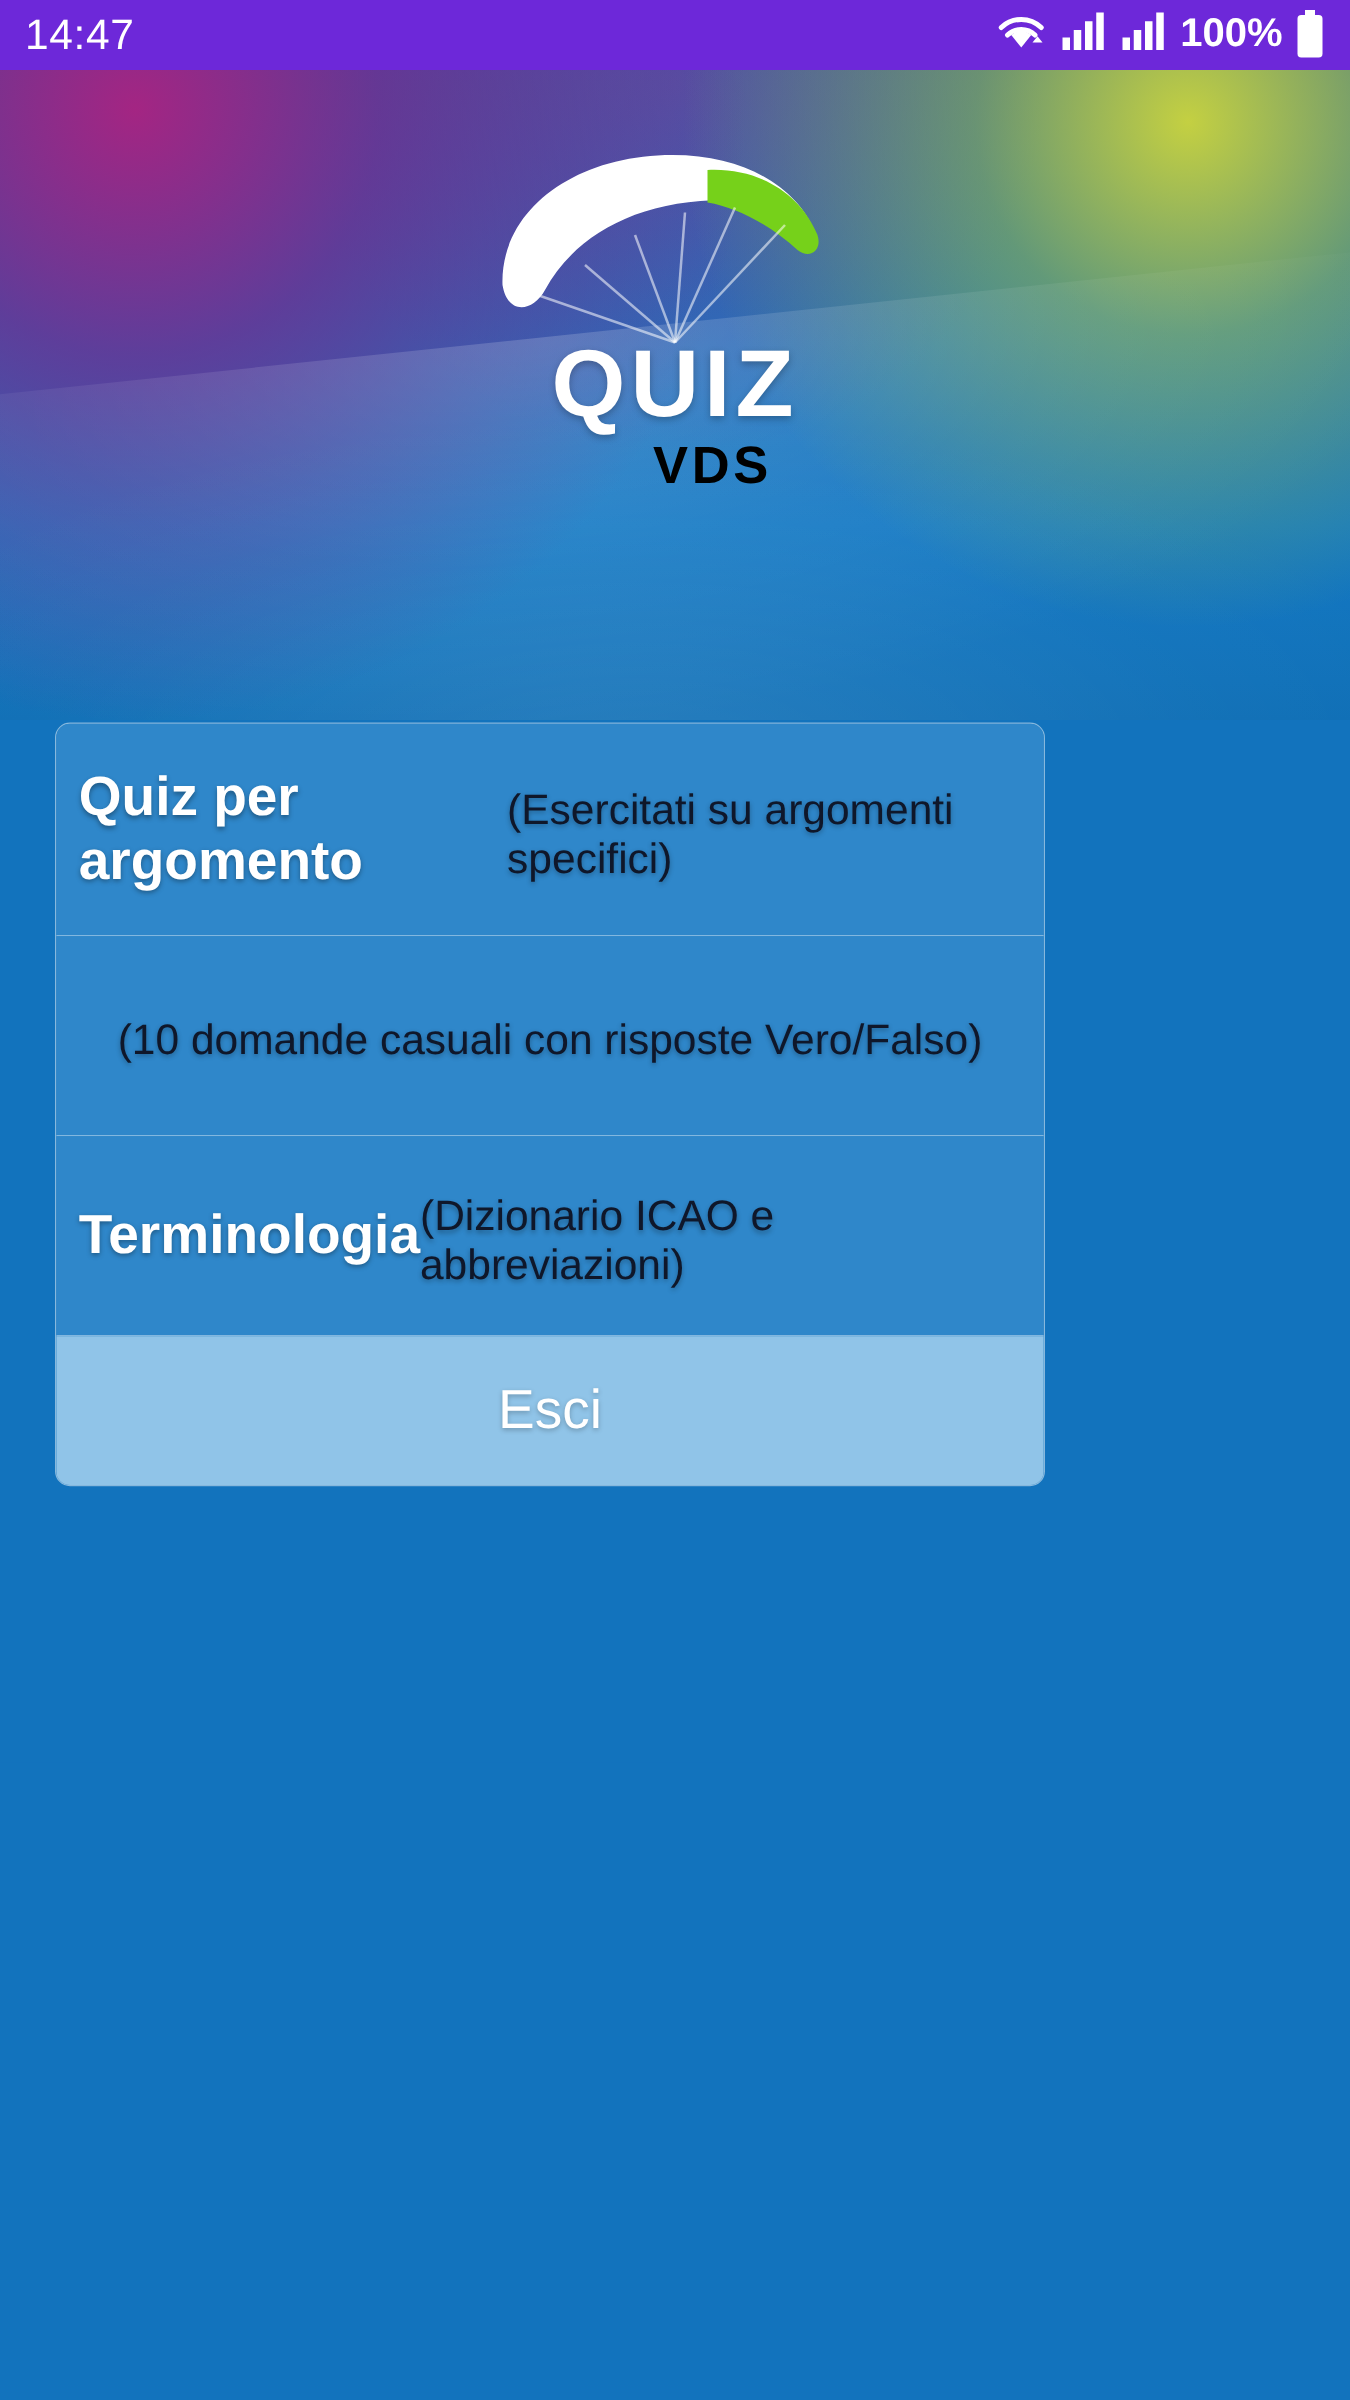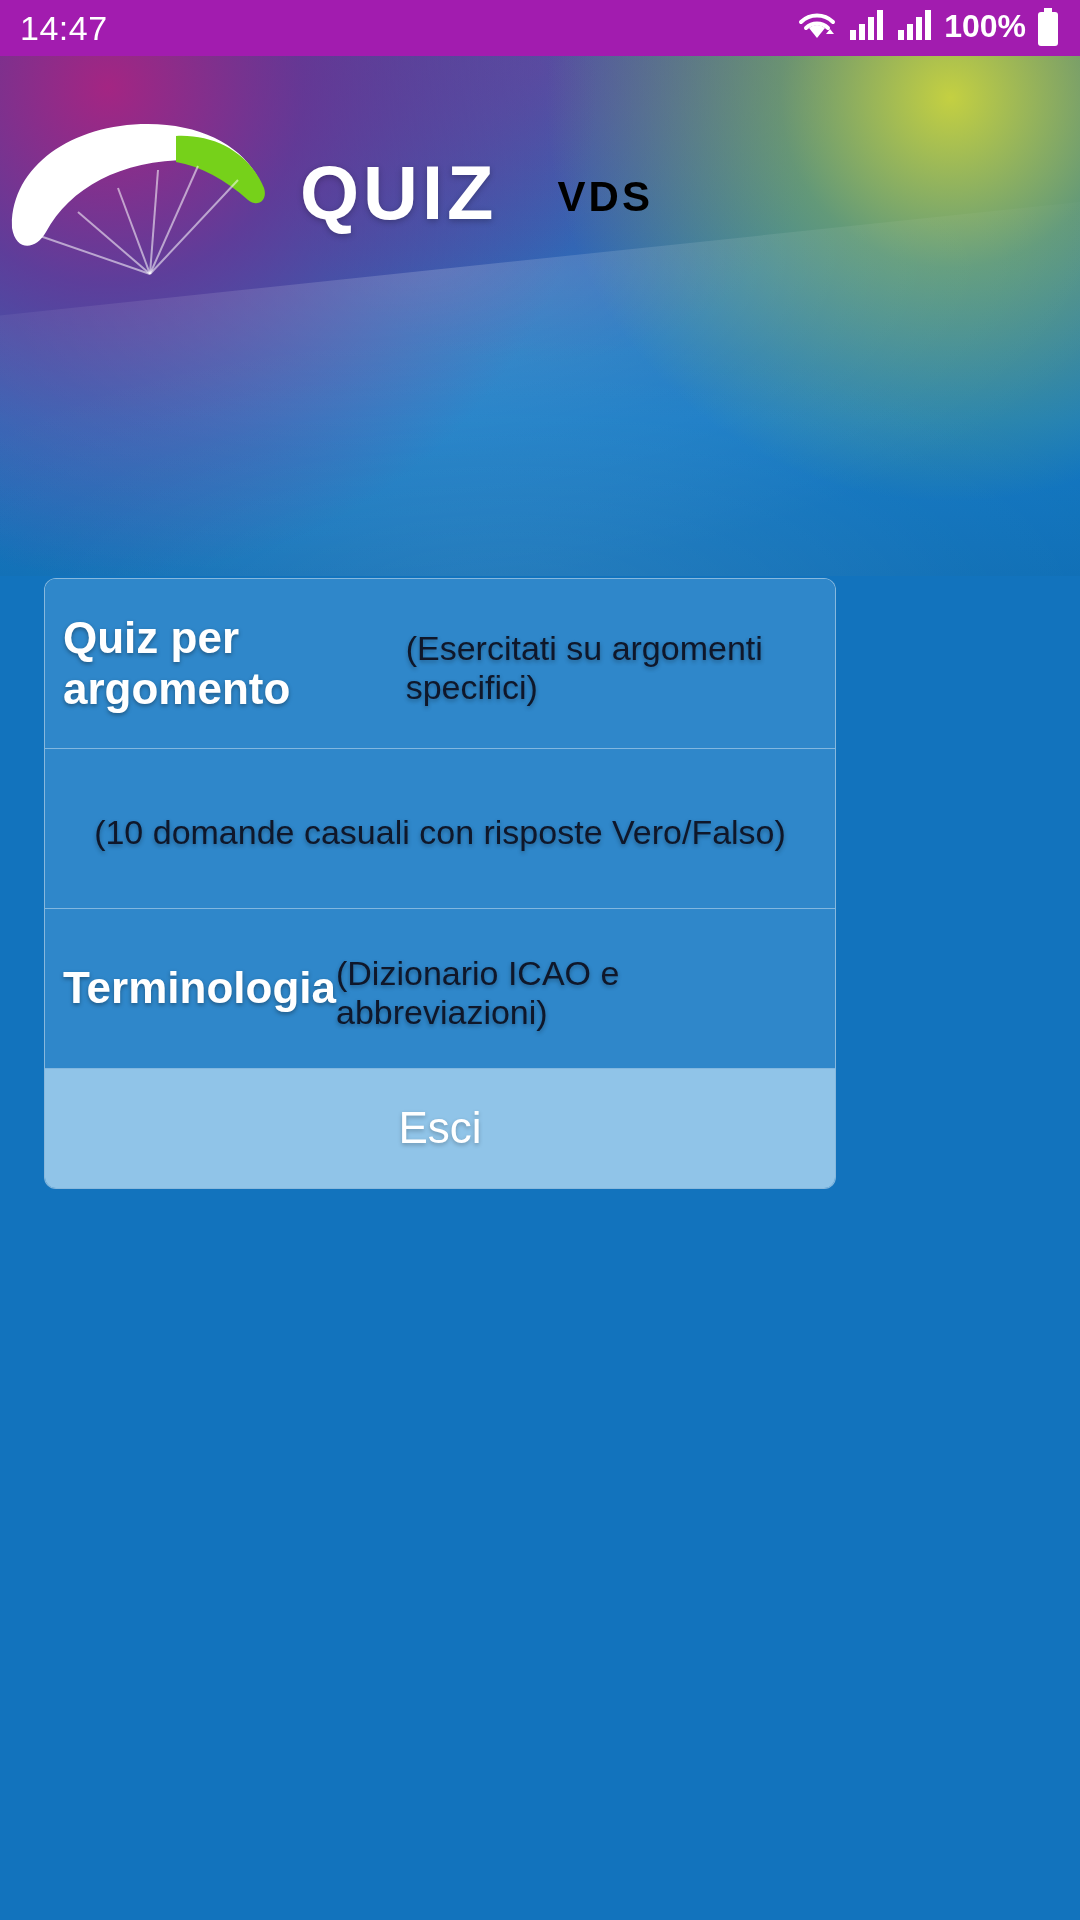--- a/index.html
+++ b/index.html
@@ -6,21 +6,21 @@
   html, body {
     width:1080px; height:1920px;
     font-family:"Liberation Sans", sans-serif;
     background:#1273bd;
     overflow:hidden;
   }
 
   
   .status-bar {
     position:absolute; top:0; left:0; width:1080px; height:56px;
-    background:#a21caf; color:#ffffff;
+    background:#6d28d9; color:#ffffff;
     display:flex; align-items:center; justify-content:space-between;
     padding:0 20px;
   }
   .status-left { font-size:34px; letter-spacing:0.5px; }
   .status-right { display:flex; align-items:flex-start; gap:10px; }
   .status-right .battery-text { font-size:32px; font-weight:700; }
 
   .icon-wifi svg, .icon-sig svg, .icon-batt svg { display:block; }
 
   
@@ -40,21 +40,21 @@
     position:absolute; left:-10%; top:38%; width:130%; height:70%;
     background:radial-gradient(ellipse at 40% 0%, rgba(255,255,255,0.18) 0%, rgba(255,255,255,0.06) 35%, rgba(255,255,255,0) 62%);
     transform:rotate(-6deg);
   }
   .hero-wave {
     position:absolute; left:-5%; bottom:-6%; width:115%; height:55%;
     background:radial-gradient(ellipse at 45% 100%, rgba(255,255,255,0.10) 0%, rgba(255,255,255,0.02) 48%, rgba(255,255,255,0) 70%);
   }
   .logo-wrap {
     position:absolute; left:0; right:0; top:60px;
-    display:flex; flex-direction:row; align-items:center;
+    display:flex; flex-direction:column; align-items:center;
   }
   .logo-mark { width:300px; height:160px; }
   .logo-word {
     margin-top:-6px;
     font-size:76px; font-weight:700; color:#ffffff;
     letter-spacing:4px; line-height:1;
     text-shadow:0 2px 6px rgba(0,0,0,0.25);
   }
   .logo-sub {
     margin-top:2px; margin-left:60px;

